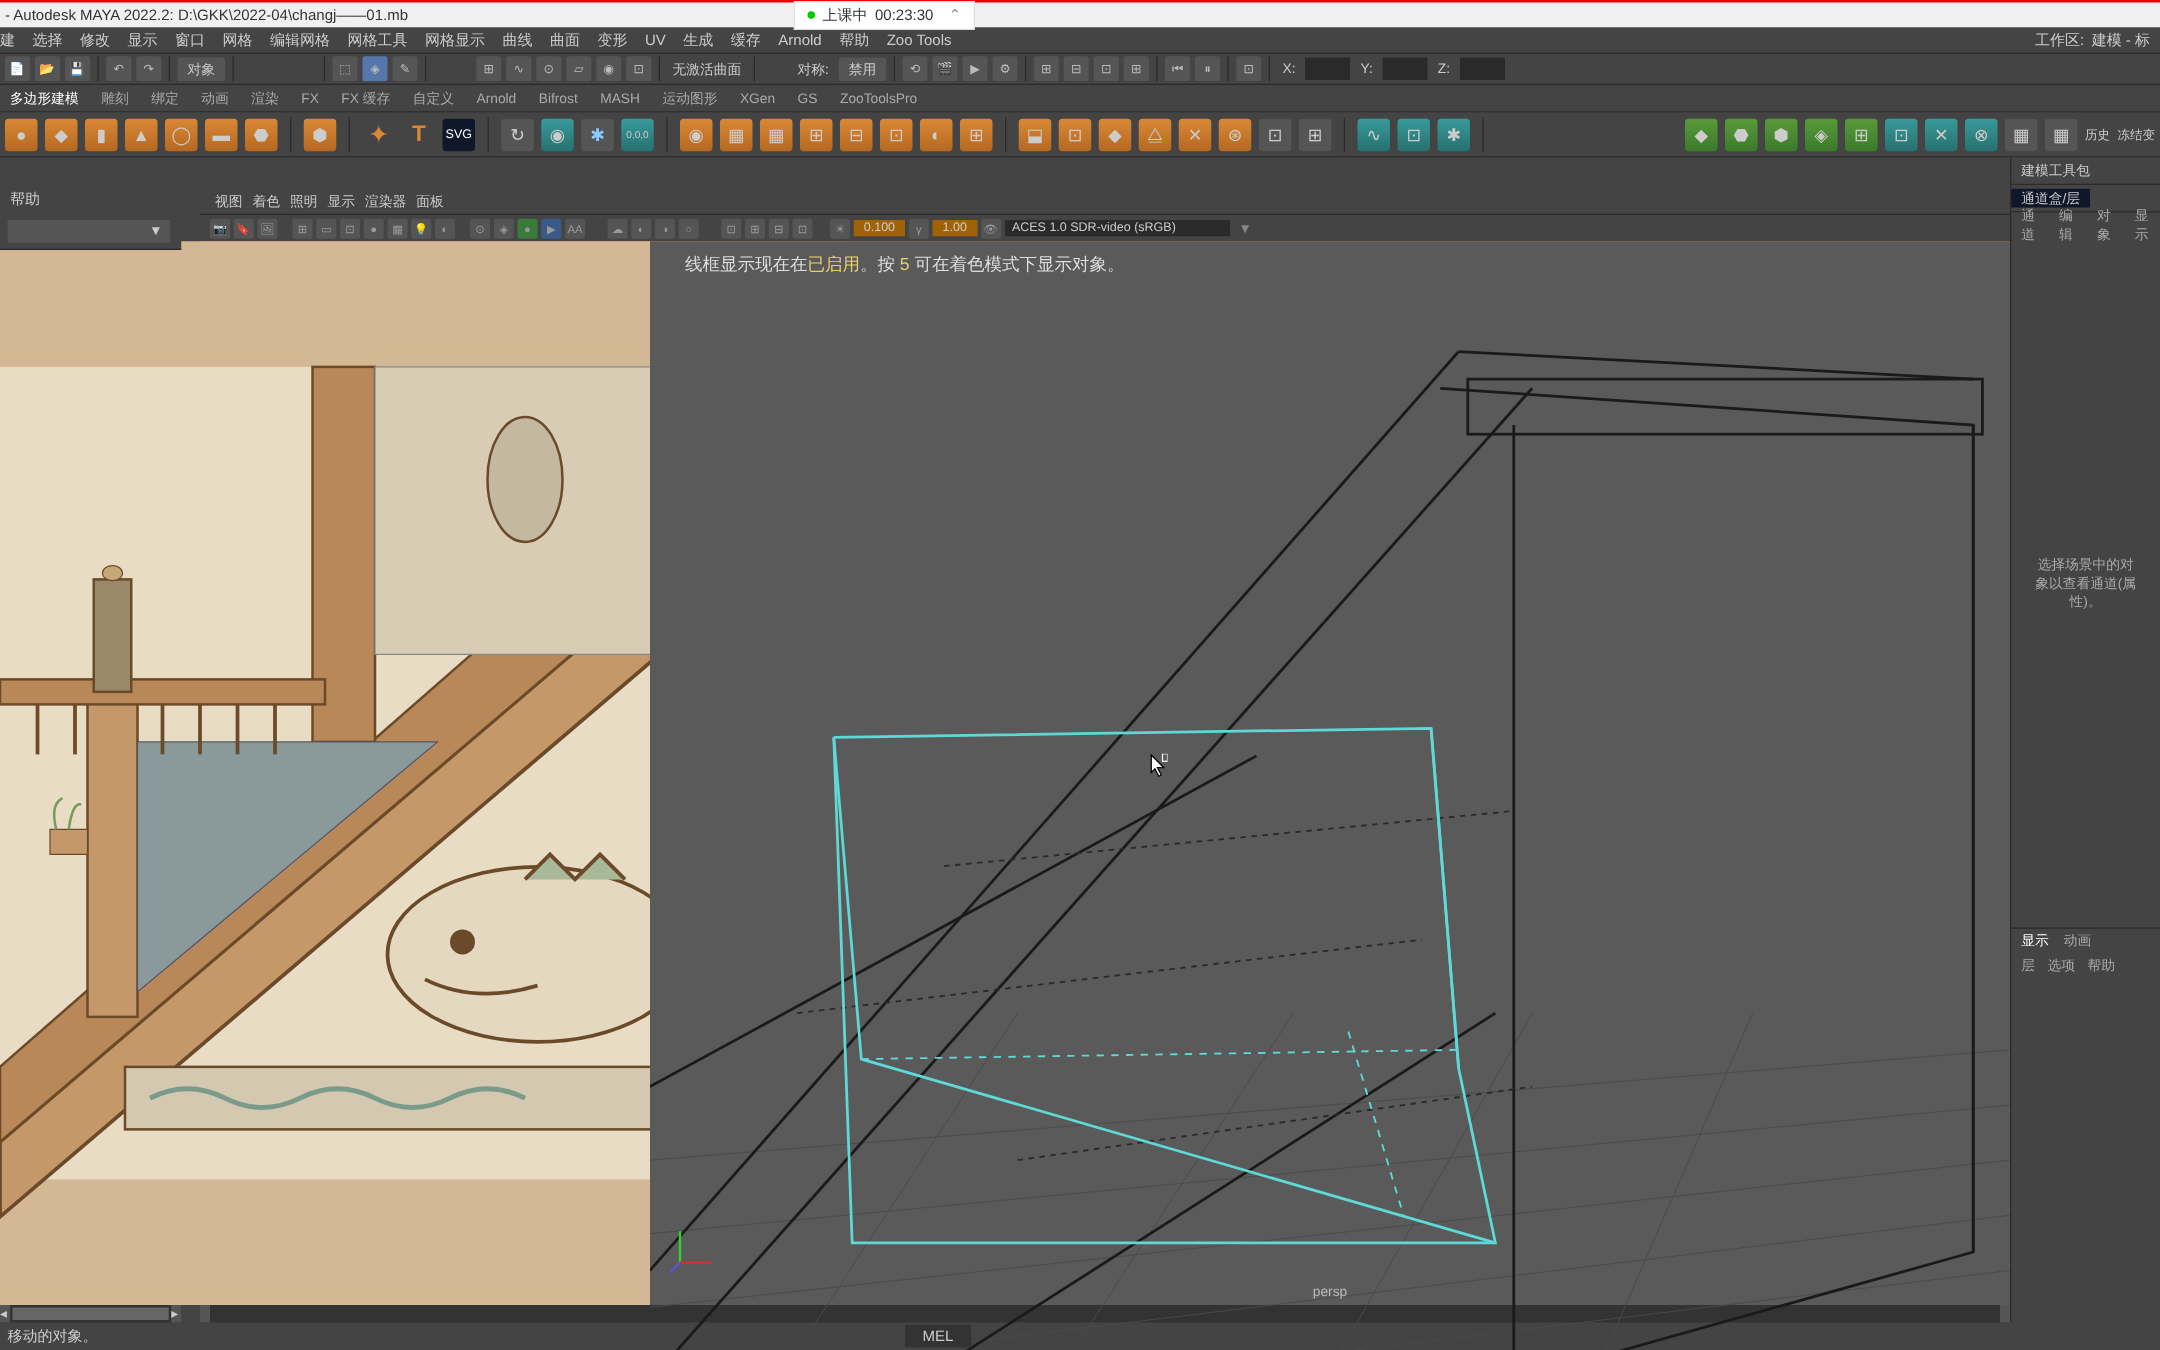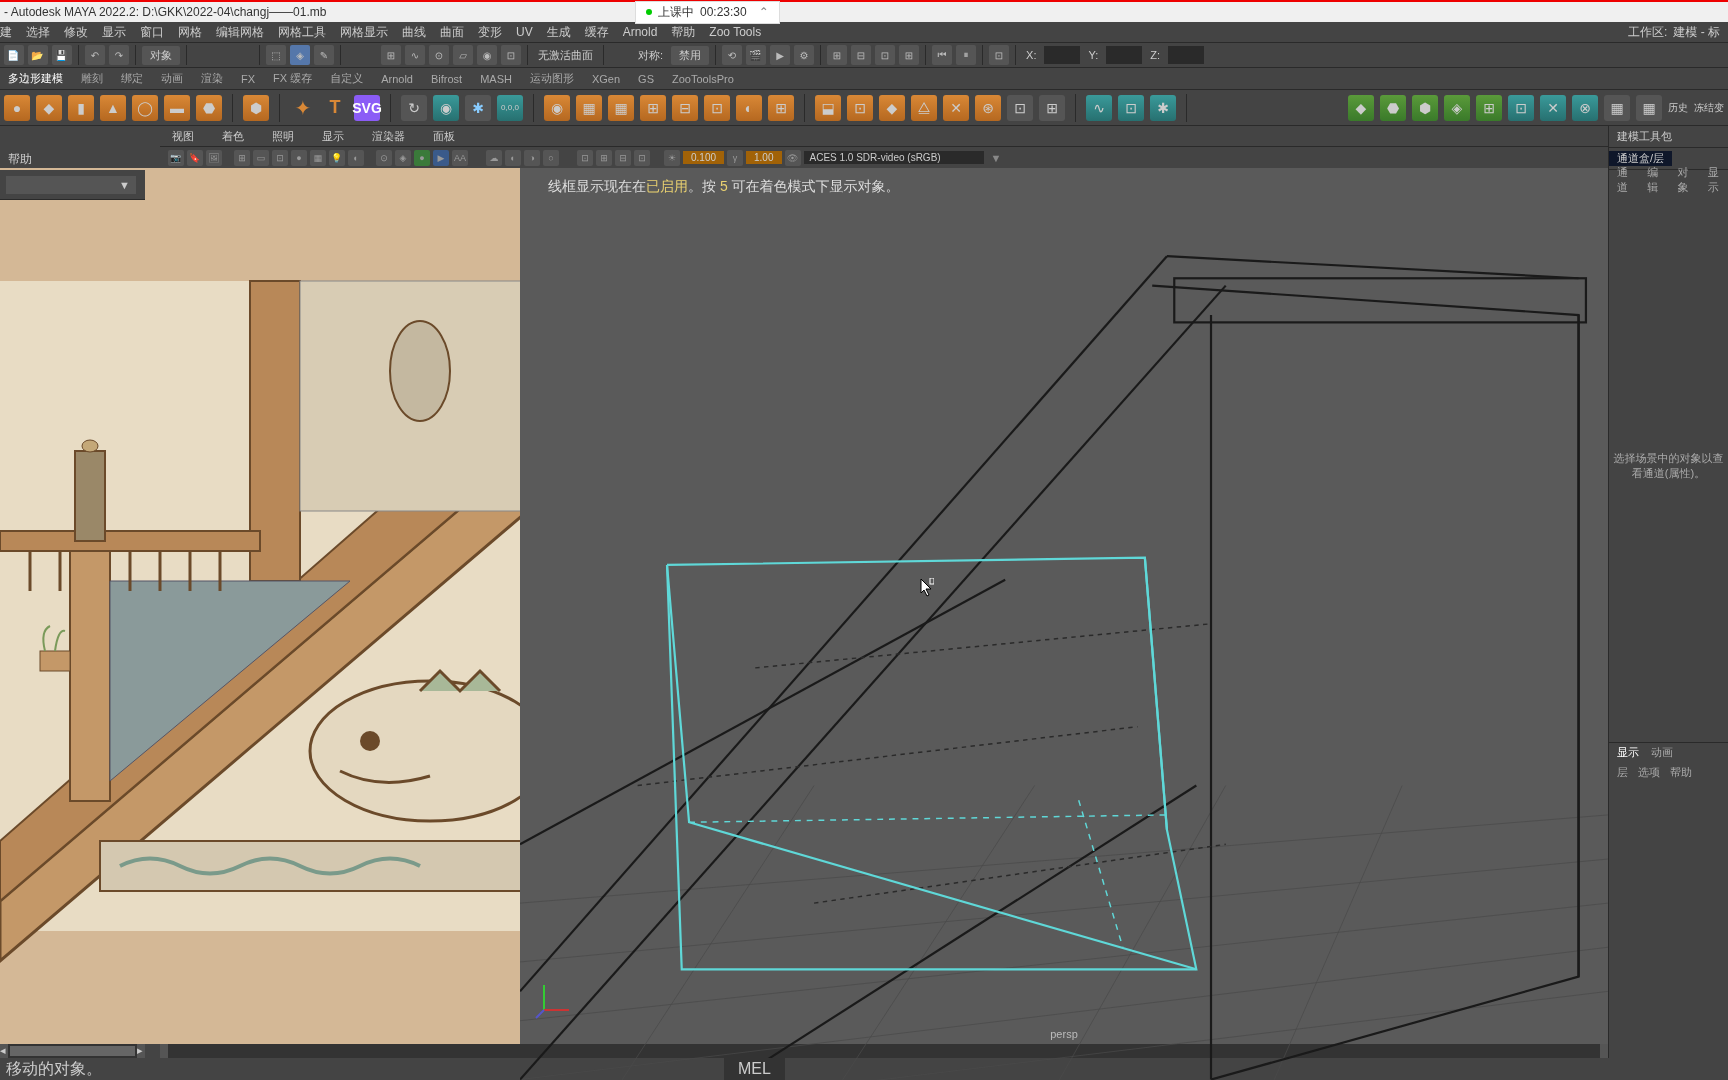--- a/index.html
+++ b/index.html
@@ -25,56 +25,56 @@
 .shelf-tabs span { color: #aaa; }
 .shelf-tabs span.active { color: #fff; text-align: right; }
 
 .shelf-row { height: 36px; background: #444; display: flex; align-items: center; gap: 6px; padding: 0 4px; border-bottom: 1px solid #2a2a2a; }
 .shelf-icon { width: 26px; height: 26px; border-radius: 3px; display: inline-flex; align-items: center; justify-content: center; font-size: 14px; }
 .shelf-sep { width: 1px; height: 28px; background: #2a2a2a; margin: 0 4px; }
 .orange { background: linear-gradient(#d98836, #b56820); }
 .teal { background: linear-gradient(#3a9a9a, #277070); }
 .grey { background: #555; }
 .green { background: linear-gradient(#5a9a3a, #3a7a2a); }
-.svgbox { background: #8b5cf6; color: #fff; font-size: 14px; font-weight: bold; }
+.svgbox { background: #0f172a; color: #fff; font-size: 10px; font-weight: normal; }
 .textT { color: #d98836; font-size: 18px; font-weight: bold; background: transparent; }
 .star { color: #d98836; font-size: 20px; background: transparent; }
 
 .main-area { display: flex; height: calc(1080px - 22px - 20px - 26px - 22px - 36px - 22px); }
 .dropdown-small { width: 145px; height: 30px; background: #444; border-bottom: 1px solid #2a2a2a; display: flex; align-items: center; padding: 0 6px; position: absolute; top: 152px; left: 0; }
 .dropdown-small .dd { background: #555; width: 130px; height: 18px; display: flex; align-items: center; justify-content: flex-end; padding-right: 6px; }
 
 .help-box { position: absolute; left: 0; top: 148px; width: 50px; height: 22px; background: #444; color: #ccc; display: flex; align-items: center; padding-left: 8px; font-size: 12px; }
 
 .viewport-container { flex: 1; display: flex; flex-direction: column; position: relative; margin-left: 160px; }
-.vp-menu { height: 20px; background: #444; display: flex; align-items: center; gap: 28px; padding-left: 12px; font-size: 11px; }
+.vp-menu { height: 20px; background: #444; display: flex; align-items: center; gap: 8px; padding-left: 12px; font-size: 11px; margin-top: 25px; }
 .vp-toolbar { height: 22px; background: #444; border-top: 1px solid #2a2a2a; display: flex; align-items: center; gap: 3px; padding-left: 8px; }
 .vp-ico { width: 16px; height: 16px; background: #555; border-radius: 2px; font-size: 9px; display: inline-flex; align-items: center; justify-content: center; color: #999; }
 .vp-count { height: 16px; background: #444; display: flex; align-items: center; gap: 60px; padding-left: 12px; font-size: 10px; color: #999; }
 .vp-num { background: #a16207; padding: 1px 8px; color: #ccc; font-size: 10px; }
 .color-dd { background: #2a2a2a; padding: 1px 6px; font-size: 10px; color: #ccc; width: 180px; }
 
 .viewport-split { flex: 1; display: flex; background: #f97316; position: relative; }
 .ref-image { width: 520px; background: #d4b896; position: relative; overflow: hidden; }
 .ref-svg { width: 100%; height: 100%; }
 .view3d { flex: 1; background: #5a5a5a; position: relative; }
 .hint-text { position: absolute; top: 10px; left: 28px; font-size: 14px; color: #ddd; }
 .hint-text .yellow { color: #e8d070; }
 .wire-svg { position: absolute; inset: 0; }
 .axis-gizmo { position: absolute; bottom: 24px; left: 14px; }
 .persp-label { position: absolute; bottom: 4px; left: 50%; transform: translateX(-50%); color: #bbb; font-size: 11px; }
 
 .right-panel { width: 120px; background: #444; border-left: 1px solid #2a2a2a; display: flex; flex-direction: column; }
 .rp-tabs { height: 22px; display: flex; align-items: center; font-size: 11px; border-bottom: 1px solid #2a2a2a; }
 .rp-tabs span { padding: 0 8px; color: #ccc; }
 .rp-subtabs { height: 20px; display: flex; align-items: center; gap: 10px; padding-left: 8px; font-size: 11px; color: #aaa; }
-.rp-body { flex: 1; display: flex; align-items: center; justify-content: center; text-align: center; color: #aaa; font-size: 11px; padding: 0 2px; }
+.rp-body { flex: 1; display: flex; align-items: center; justify-content: center; text-align: center; color: #aaa; font-size: 11px; padding: 0 18px; }
 .rp-lower-tabs { height: 20px; display: flex; align-items: center; gap: 12px; padding-left: 8px; font-size: 11px; color: #aaa; border-top: 1px solid #2a2a2a; }
 .rp-lower { flex: 0.5; }
-.status-bar { height: 22px; background: #444; display: flex; align-items: center; padding-left: 6px; font-size: 16px; color: #ccc; }
+.status-bar { height: 22px; background: #444; display: flex; align-items: center; padding-left: 6px; font-size: 12px; color: #ccc; }
 .mel-box { position: absolute; left: 724px; background: #333; padding: 2px 14px; color: #ccc; }
 
 .cursor { position: absolute; width: 14px; height: 20px; pointer-events: none; }
 </style>
 </head>
 <body>
 
 <div class="title-bar">
   <span>- Autodesk MAYA 2022.2: D:\GKK\2022-04\changj——01.mb</span>
   <div class="class-indicator">

